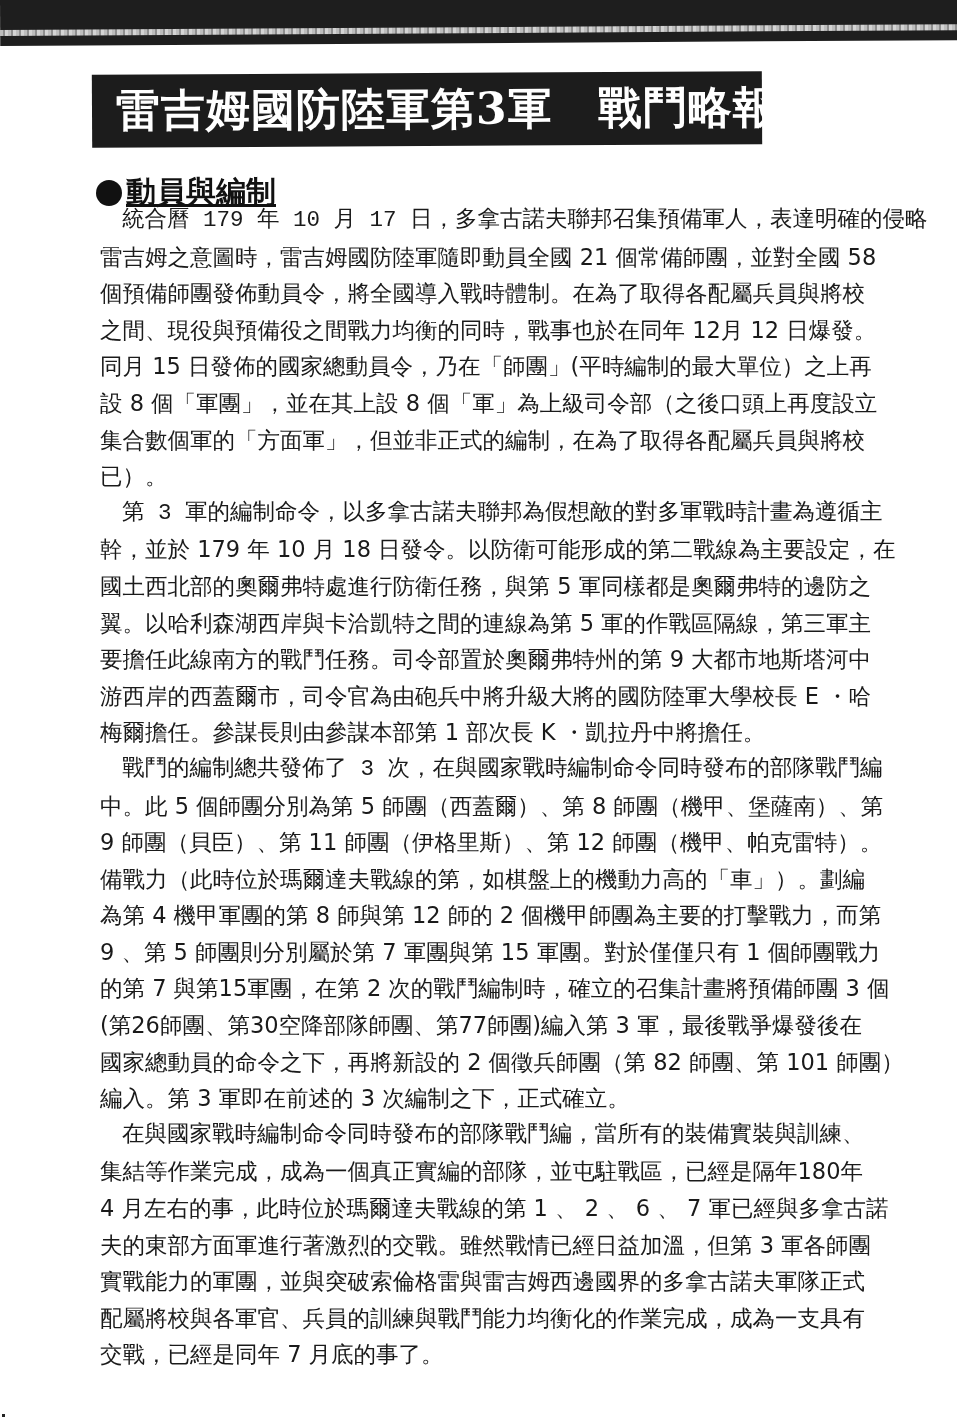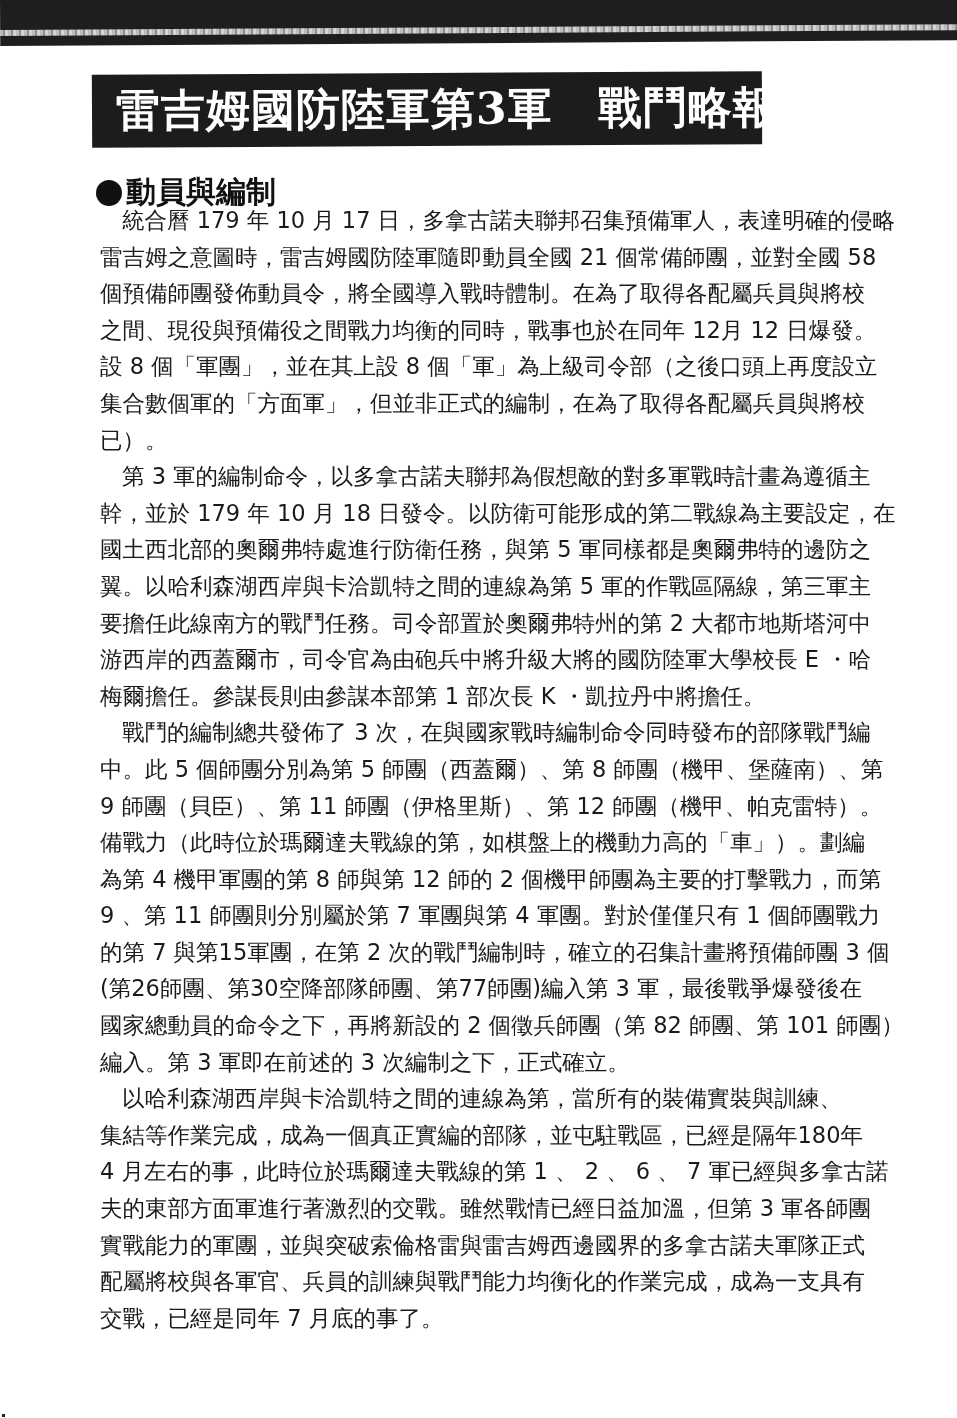--- a/index.html
+++ b/index.html
@@ -20,32 +20,32 @@
     position: absolute; left: 92px; top: 73px; width: 670px; height: 73px;
     background: #1c1c1c; transform: rotate(-0.3deg);
     display: flex; align-items: center; padding-left: 24px; box-sizing: border-box;
   }
   .title-text {
     color: #ffffff; font-family: "DejaVu Serif", "Liberation Serif", serif;
     font-size: 44px; font-weight: bold; letter-spacing: 1px; white-space: pre;
   }
   .section-heading {
     position: absolute; left: 96px; top: 172px; font-size: 30px; font-weight: bold;
-    display: flex; align-items: center; color: #111;
+    display: flex; align-items: center; color: #111; text-decoration: underline;
   }
   .bullet-dot {
     display: inline-block; width: 26px; height: 26px; border-radius: 50%;
     background: #111; margin-right: 4px;
   }
   .body-text {
     position: absolute; left: 100px; top: 202px; width: 842px;
     font-size: 22.5px; line-height: 36.6px; color: #1a1a1a;
   }
   .body-text .line { display: block; white-space: nowrap; height: 36.6px; overflow: visible; }
-  .body-text .indent { padding-left: 22px; }
+  .body-text .indent { padding-left: 22px; font-family: Liberation Mono, monospace; }
   .corner-mark {
     position: absolute; left: 2px; top: 1414px; width: 3px; height: 3px; background: #222;
   }
 </style>
 </head>
 <body>
 
 <div class="header-band"></div>
 <div class="header-stripe"></div>
 
@@ -56,41 +56,42 @@
 <div class="section-heading">
   <span class="bullet-dot"></span>
   <span>動員與編制</span>
 </div>
 
 <div class="body-text" id="body">
     <span class="line indent">統合曆 179 年 10 月 17 日，多拿古諾夫聯邦召集預備軍人，表達明確的侵略</span>
     <span class="line">雷吉姆之意圖時，雷吉姆國防陸軍隨即動員全國 21 個常備師團，並對全國 58</span>
     <span class="line">個預備師團發佈動員令，將全國導入戰時體制。在為了取得各配屬兵員與將校</span>
     <span class="line">之間、現役與預備役之間戰力均衡的同時，戰事也於在同年 12月 12 日爆發。</span>
+    <span class="line">同月 15 日發佈的國家總動員令，乃在「師團」(平時編制的最大單位）之上再</span>
     <span class="line">設 8 個「軍團」，並在其上設 8 個「軍」為上級司令部（之後口頭上再度設立</span>
     <span class="line">集合數個軍的「方面軍」，但並非正式的編制，在為了取得各配屬兵員與將校</span>
     <span class="line">已）。</span>
     <span class="line indent">第 3 軍的編制命令，以多拿古諾夫聯邦為假想敵的對多軍戰時計畫為遵循主</span>
     <span class="line">幹，並於 179 年 10 月 18 日發令。以防衛可能形成的第二戰線為主要設定，在</span>
     <span class="line">國土西北部的奧爾弗特處進行防衛任務，與第 5 軍同樣都是奧爾弗特的邊防之</span>
     <span class="line">翼。以哈利森湖西岸與卡洽凱特之間的連線為第 5 軍的作戰區隔線，第三軍主</span>
-    <span class="line">要擔任此線南方的戰鬥任務。司令部置於奧爾弗特州的第 2 大都市地斯塔河中</span>
+    <span class="line">要擔任此線南方的戰鬥任務。司令部置於奧爾弗特州的第 9 大都市地斯塔河中</span>
     <span class="line">游西岸的西蓋爾市，司令官為由砲兵中將升級大將的國防陸軍大學校長 E ・哈</span>
     <span class="line">梅爾擔任。參謀長則由參謀本部第 1 部次長 K ・凱拉丹中將擔任。</span>
     <span class="line indent">戰鬥的編制總共發佈了 3 次，在與國家戰時編制命令同時發布的部隊戰鬥編</span>
     <span class="line">中。此 5 個師團分別為第 5 師團（西蓋爾）、第 8 師團（機甲、堡薩南）、第</span>
     <span class="line">9 師團（貝臣）、第 11 師團（伊格里斯）、第 12 師團（機甲、帕克雷特）。</span>
     <span class="line">備戰力（此時位於瑪爾達夫戰線的第，如棋盤上的機動力高的「車」）。劃編</span>
     <span class="line">為第 4 機甲軍團的第 8 師與第 12 師的 2 個機甲師團為主要的打擊戰力，而第</span>
-    <span class="line">9 、第 11 師團則分別屬於第 7 軍團與第 4 軍團。對於僅僅只有 1 個師團戰力</span>
+    <span class="line">9 、第 5 師團則分別屬於第 7 軍團與第 15 軍團。對於僅僅只有 1 個師團戰力</span>
     <span class="line">的第 7 與第15軍團，在第 2 次的戰鬥編制時，確立的召集計畫將預備師團 3 個</span>
     <span class="line">(第26師團、第30空降部隊師團、第77師團)編入第 3 軍，最後戰爭爆發後在</span>
     <span class="line">國家總動員的命令之下，再將新設的 2 個徵兵師團（第 82 師團、第 101 師團）</span>
     <span class="line">編入。第 3 軍即在前述的 3 次編制之下，正式確立。</span>
-    <span class="line indent">以哈利森湖西岸與卡洽凱特之間的連線為第，當所有的裝備實裝與訓練、</span>
+    <span class="line indent">在與國家戰時編制命令同時發布的部隊戰鬥編，當所有的裝備實裝與訓練、</span>
     <span class="line">集結等作業完成，成為一個真正實編的部隊，並屯駐戰區，已經是隔年180年</span>
     <span class="line">4 月左右的事，此時位於瑪爾達夫戰線的第 1 、 2 、 6 、 7 軍已經與多拿古諾</span>
     <span class="line">夫的東部方面軍進行著激烈的交戰。雖然戰情已經日益加溫，但第 3 軍各師團</span>
     <span class="line">實戰能力的軍團，並與突破索倫格雷與雷吉姆西邊國界的多拿古諾夫軍隊正式</span>
     <span class="line">配屬將校與各軍官、兵員的訓練與戰鬥能力均衡化的作業完成，成為一支具有</span>
     <span class="line">交戰，已經是同年 7 月底的事了。</span>
   </div>
 
 <div class="corner-mark"></div>
 

